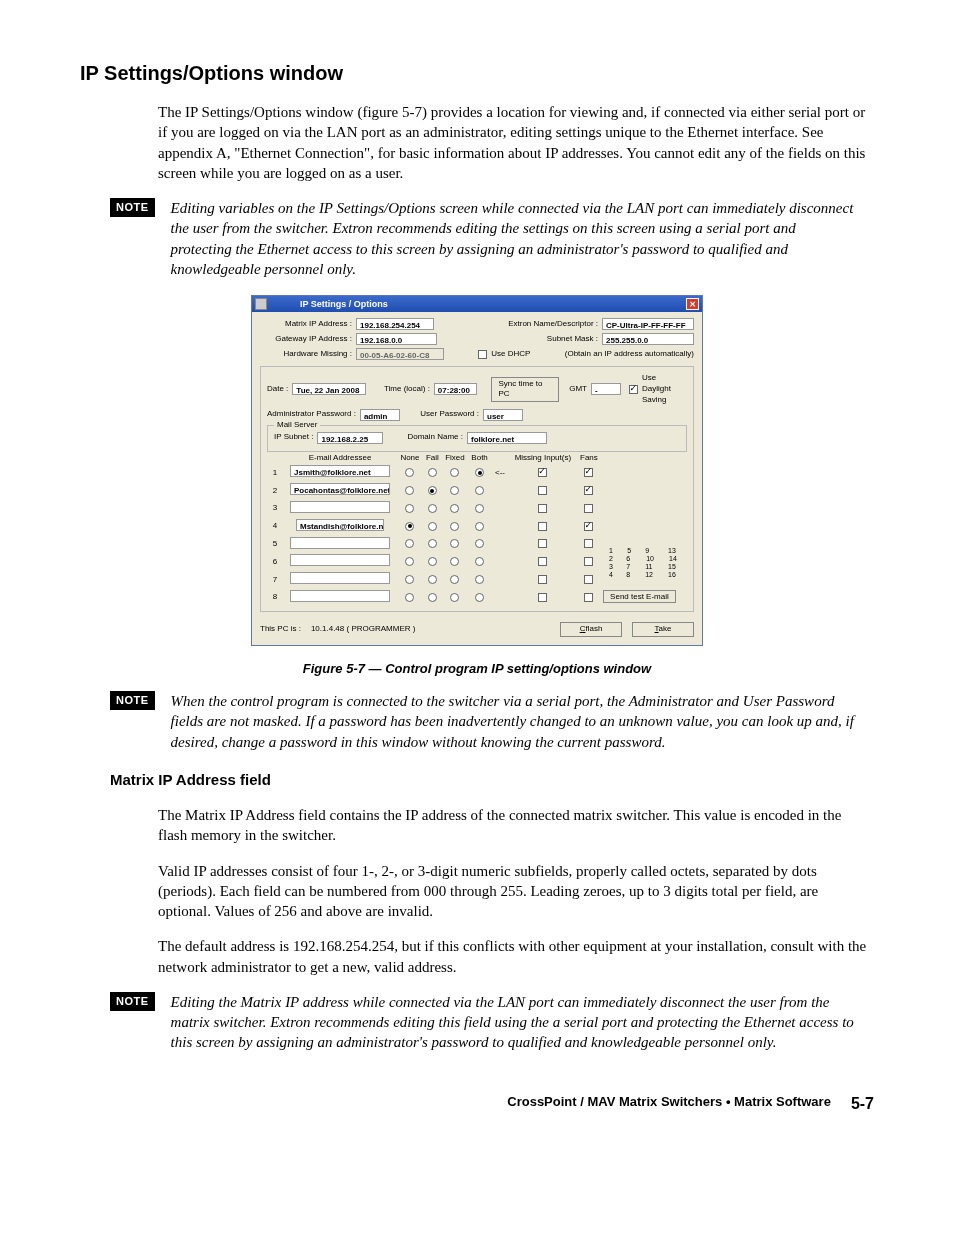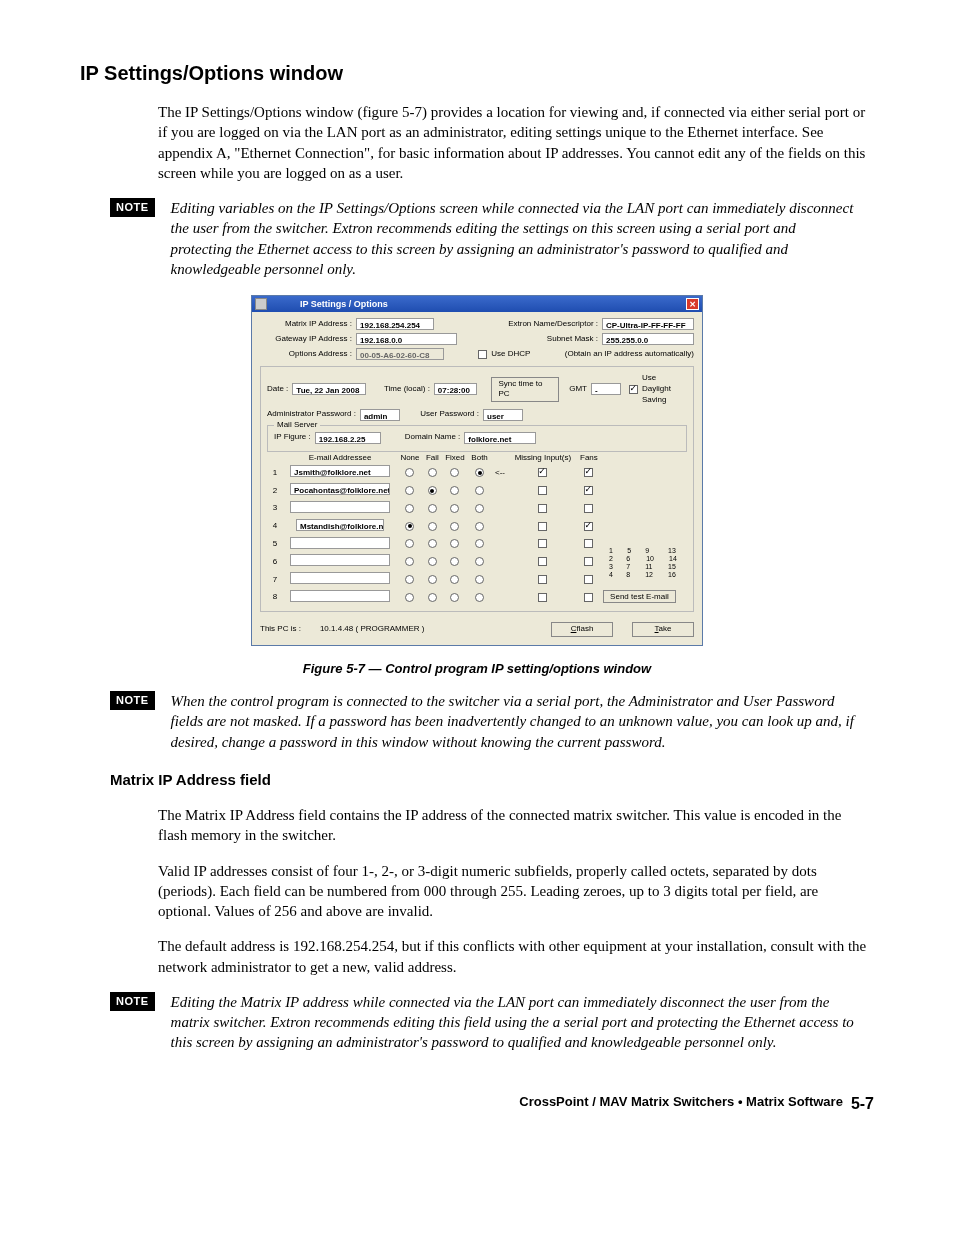--- a/index.html
+++ b/index.html
@@ -45,21 +45,21 @@
     font-family: Arial, Helvetica, sans-serif;
     font-weight: bold;
     font-style: italic;
     font-size: 13px;
     text-align: center;
     margin: 14px 0 10px 0;
   }
   .footer {
     display: flex;
     justify-content: flex-end;
-    gap: 8px;
+    gap: 20px;
     margin-top: 40px;
     font-family: Arial, Helvetica, sans-serif;
     font-weight: bold;
     font-size: 13px;
   }
   .page-num { font-size: 16px; }
 
   
   .dialog {
     width: 450px;
@@ -151,21 +151,21 @@
     content: "✓";
     position: absolute;
     font-size: 9px;
     line-height: 7px;
     top: -1px; left: -1px;
   }
   .bottom-row {
     display: flex;
     align-items: center;
     margin-top: 10px;
-    gap: 19px;
+    gap: 10px;
   }
   .grid16 {
     font-size: 7px;
     line-height: 7px;
     display: grid;
     grid-template-columns: repeat(4, auto);
     gap: 1px 6px;
     margin-left: 6px;
   }
   .grid16 span { border: 0; }
@@ -195,27 +195,27 @@
   <div class="dialog-body">
     <div class="row">
       <span class="lab" style="width:92px;">Matrix IP Address :</span>
       <span class="field" style="width:78px;">192.168.254.254</span>
       <span style="flex:1;"></span>
       <span class="lab">Extron Name/Descriptor :</span>
       <span class="field" style="width:92px;">CP-Ultra-IP-FF-FF-FF</span>
     </div>
     <div class="row">
       <span class="lab" style="width:92px;">Gateway IP Address :</span>
-      <span class="field" style="width:101px;">192.168.0.0</span>
+      <span class="field" style="width:81px;">192.168.0.0</span>
       <span style="flex:1;"></span>
       <span class="lab">Subnet Mask :</span>
       <span class="field" style="width:92px;">255.255.0.0</span>
     </div>
     <div class="row">
-      <span class="lab" style="width:92px;">Options Address :</span>
+      <span class="lab" style="width:92px;">Hardware Missing :</span>
       <span class="field ro" style="width:88px;">00-05-A6-02-60-C8</span>
       <span style="flex:1;"></span>
       <span class="cb"></span>
       <span>Use DHCP</span>
       <span style="flex:1;"></span>
       <span>(Obtain an IP address automatically)</span>
     </div>
 
     <div class="group">
       <div class="row">
@@ -233,24 +233,24 @@
         <span class="lab">Administrator Password :</span>
         <span class="field" style="width:40px;">admin</span>
         <span style="flex:1;"></span>
         <span class="lab">User Password :</span>
         <span class="field" style="width:40px;">user</span>
         <span style="width:160px;"></span>
       </div>
       <div class="group" style="margin-top:4px;">
         <div class="group-label">Mail Server</div>
         <div class="row">
-          <span class="lab">IP Figure :</span>
+          <span class="lab">IP Subnet :</span>
           <span class="field" style="width:66px;">192.168.2.25</span>
           <span class="lab" style="margin-left:20px;">Domain Name :</span>
-          <span class="field" style="width:72px;">folklore.net</span>
+          <span class="field" style="width:80px;">folklore.net</span>
         </div>
       </div>
 
       <table class="mail">
         <thead>
           <tr>
             <th></th>
             <th style="text-align:center;">E-mail Addressee</th>
             <th>None</th>
             <th>Fail</th>

